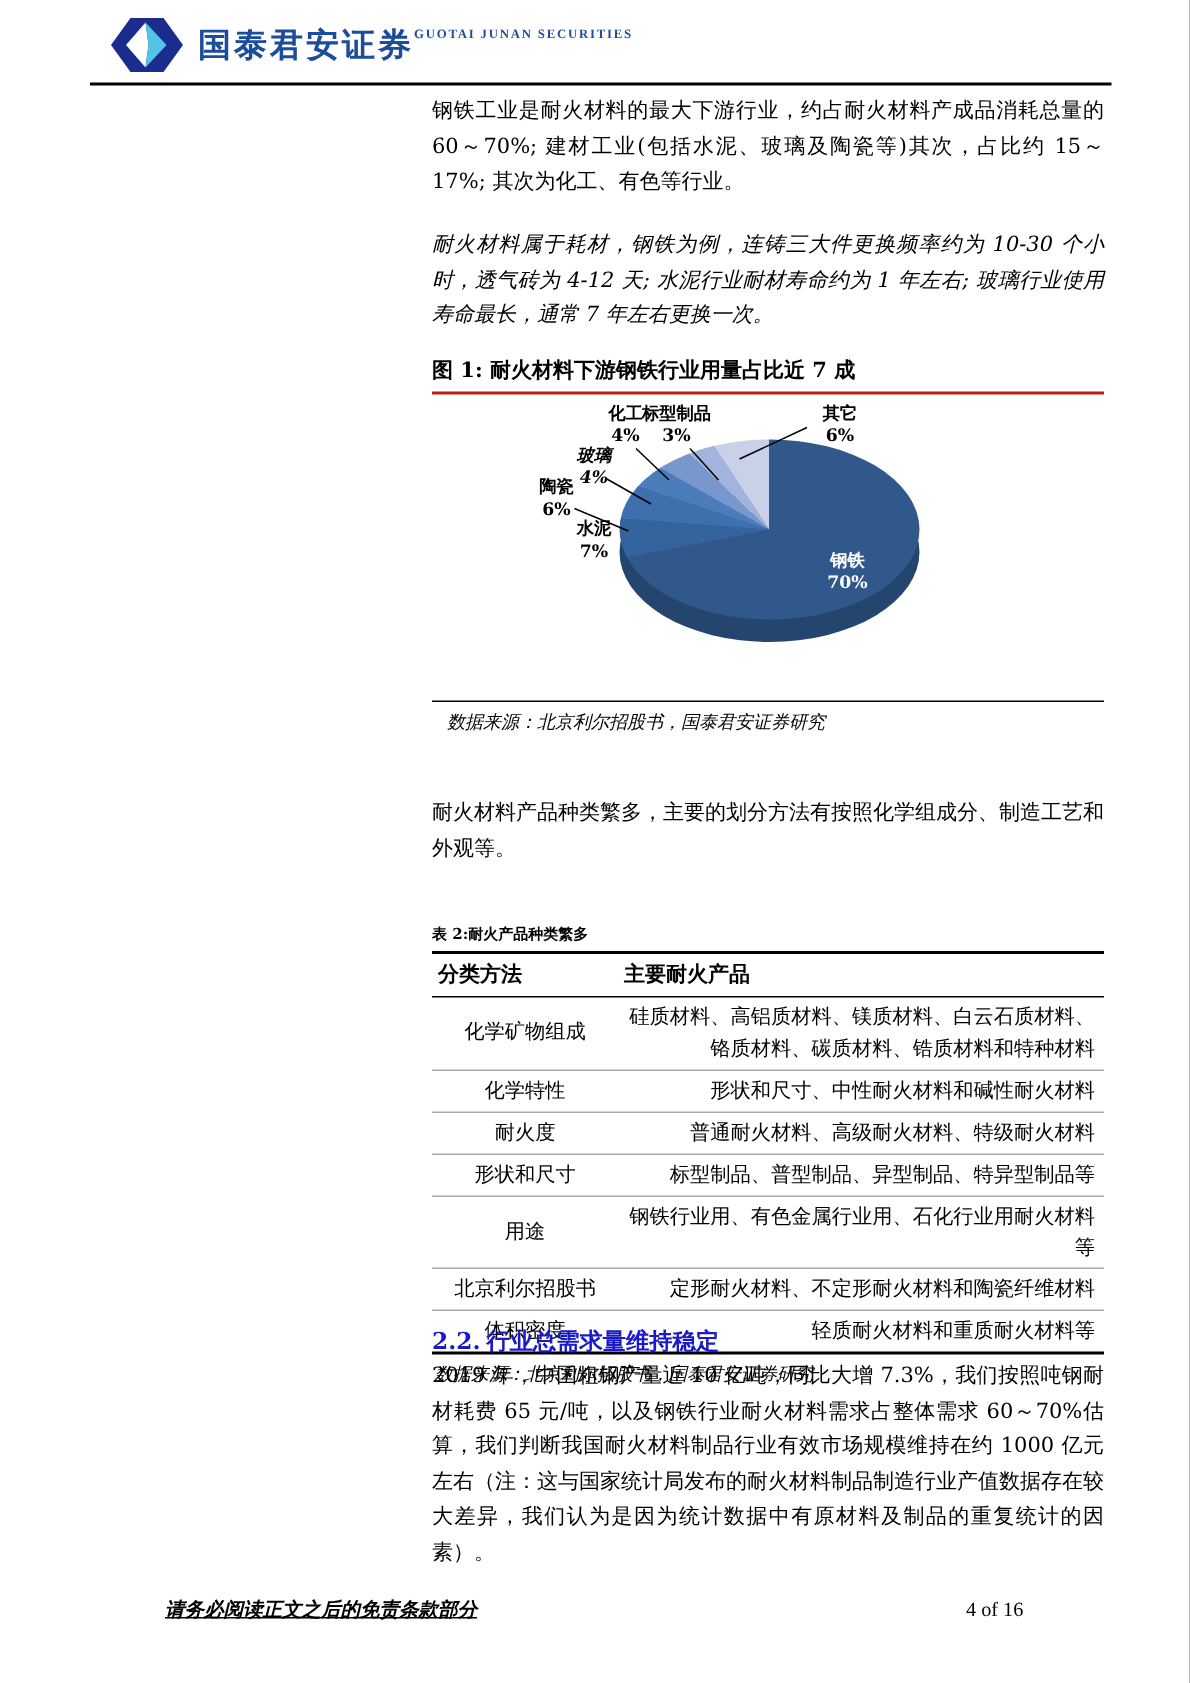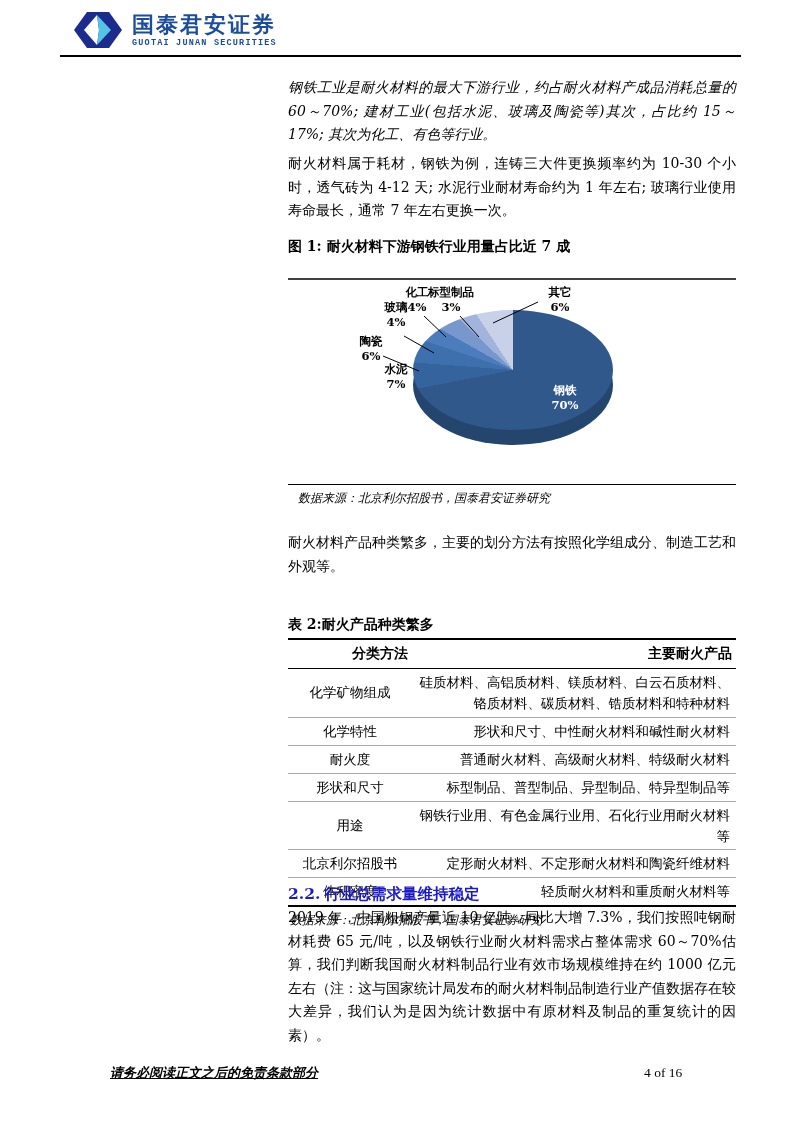--- a/index.html
+++ b/index.html
@@ -4,61 +4,61 @@
 <style>
   html,body{margin:0;padding:0;background:#888;}
   .page{
     position:relative; width:793px; height:1122px; background:#ffffff;
     margin:0 auto; overflow:hidden;
     font-family:"DejaVu Serif","Liberation Serif",serif; color:#000;
   }
   
   .brand{position:absolute; left:74px; top:11px; display:flex; align-items:center;}
   .brand-icon{width:48px; height:38px; margin-right:10px;}
-  .brand-text{display:flex; flex-direction:column;}
+  .brand-text{display:flex; flex-direction:row;}
   .brand-cn{font-size:22px; font-weight:bold; color:#1C4C9C; letter-spacing:2px;
             font-family:"Liberation Sans",sans-serif; line-height:26px;}
   .brand-en{font-size:8.5px; font-weight:bold; color:#1C4C9C; letter-spacing:1.2px;
-            font-family:Liberation Mono, monospace; line-height:11px;}
+            font-family:Liberation Serif, serif; line-height:11px;}
   .header-rule{position:absolute; left:60px; top:55px; width:681px; height:2px; background:#000;}
   
   .para{
     position:absolute; left:288px; width:448px;
     font-size:14px; line-height:23.5px; text-align:justify;
   }
-  .p1{top:76px;font-style:italic;} .p2{top:152px;} .p3{top:531px;} .p4{top:906px;}
+  .p1{top:63px;} .p2{top:152px;font-style:italic;} .p3{top:531px;} .p4{top:906px;}
   
   .figure{position:absolute; left:288px; top:238px; width:448px;}
-  .fig-title{font-size:14px; font-weight:bold; padding-bottom:22px; border-bottom:2px solid #404040;}
+  .fig-title{font-size:14px; font-weight:bold; padding-bottom:5px; border-bottom:2px solid #b91c1c;}
   .chart-area{position:relative; width:448px; height:204px;}
   .fig-source{border-top:1px solid #000; font-size:12px; font-style:italic; padding:5px 0 0 10px;}
   
   .pie3d-depth,.pie3d-top{
     position:absolute; left:125px; top:-10px; width:200px; height:200px; border-radius:50%;
   }
   .pie3d-depth{transform:translateY(15px) scaleY(0.6);}
   .pie3d-top{transform:scaleY(0.6);}
   .leader-svg{position:absolute; left:0; top:0; width:448px; height:204px;}
   .pie-label{
     position:absolute; text-align:center; font-size:11.5px; line-height:15px; font-weight:bold;
   }
   .pie-label span{display:block;}
   .pl-huagong{left:107px; top:5px;  width:44px;}
   .pl-youse  {left:139px; top:5px;  width:48px;}
   .pl-qita   {left:252px; top:5px;  width:40px;}
-  .pl-boli   {left:88px;  top:20px; width:40px;}
+  .pl-boli   {left:88px;  top:33px; width:40px;font-style:italic;}
   .pl-taoci  {left:63px;  top:54px; width:40px;}
   .pl-shuini {left:88px;  top:82px; width:40px;}
   .pl-gangtie{left:257px; top:103px;width:40px; color:#ffffff;}
   
   .tblock{position:absolute; left:288px; top:616px; width:448px;}
-  .tbl-title{font-size:14px; font-weight:bold; padding-bottom:4px;}
+  .tbl-title{font-size:10px; font-weight:bold; padding-bottom:4px;}
   table.rt{width:100%; border-collapse:collapse; border-top:2px solid #000; border-bottom:2px solid #000;}
   table.rt th{
-    font-size:14px; font-weight:bold; text-align:right; padding:5px 4px;
+    font-size:14px; font-weight:bold; text-align:left; padding:5px 4px;
     border-bottom:1px solid #000;
   }
   table.rt td{
     font-size:13.5px; padding:3px 6px; line-height:1.55;
     border-bottom:1px solid #aaa;
   }
   table.rt tr:last-child td{border-bottom:none;}
   td.c-method{text-align:center; width:112px;}
   td.c-products{text-align:right;}
   .tbl-source{font-size:12px; font-style:italic; padding:5px 0 0 2px;}

